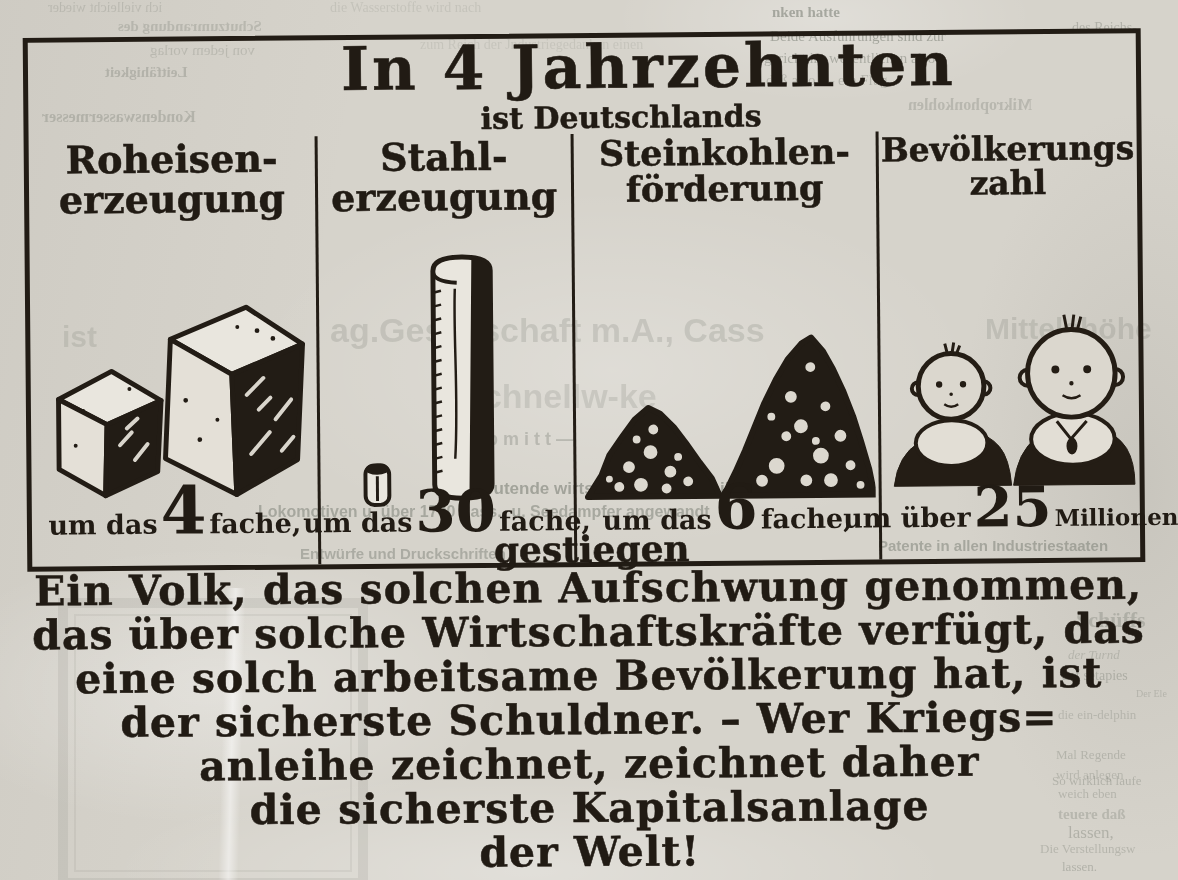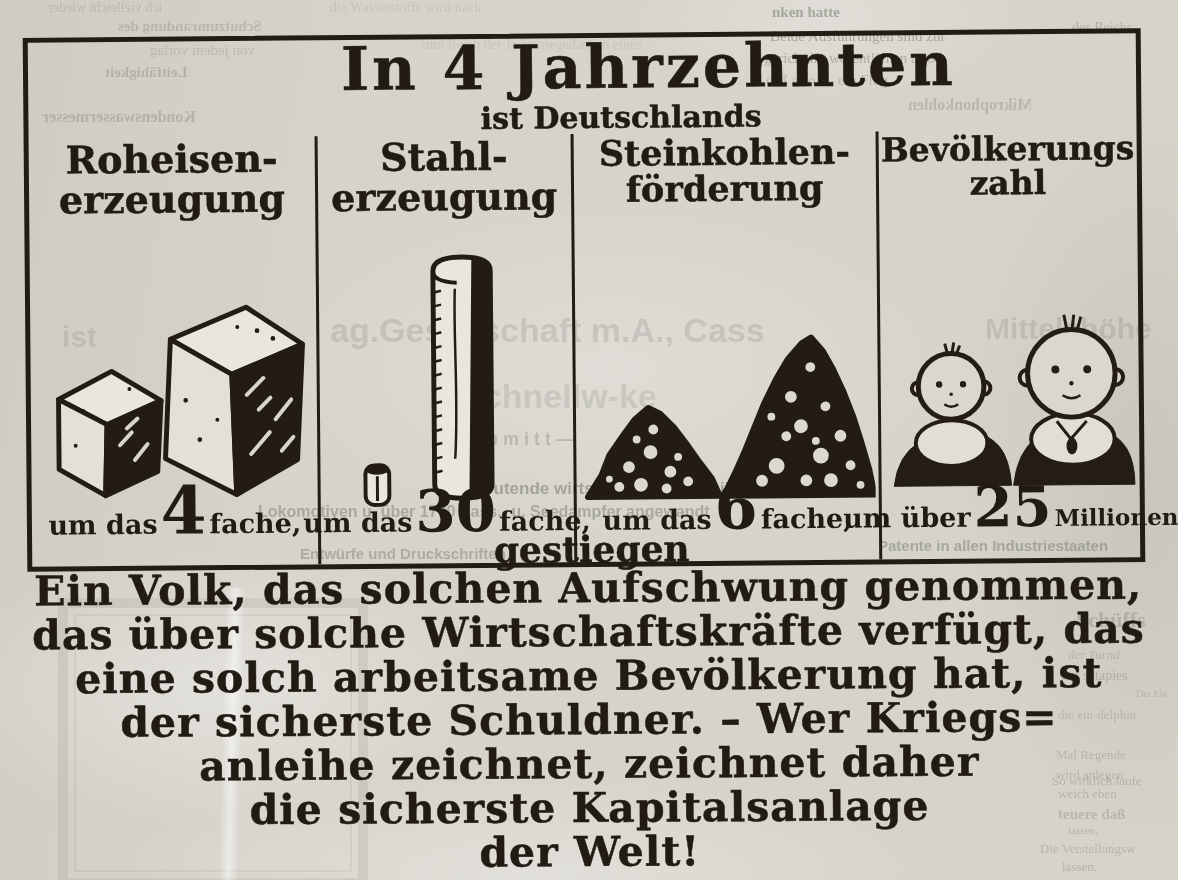--- a/index.html
+++ b/index.html
@@ -116,21 +116,21 @@
       <div class="bleed b" style="left: 1076px; top: 608px; font-size: 22px; opacity: 0.3;">Schüffs</div>
       <div class="bleed" style="left: 1068px; top: 648px; font-size: 13px; opacity: 0.28; font-style: italic;">der Turnd</div>
       <div class="bleed" style="left: 1062px; top: 668px; font-size: 14px; opacity: 0.35;">auf setapies</div>
       <div class="bleed" style="left: 1136px; top: 688px; font-size: 10px; opacity: 0.28;">Der Ele</div>
       <div class="bleed" style="left: 1058px; top: 708px; font-size: 13px; opacity: 0.28;">die ein-delphin</div>
       <div class="bleed" style="left: 1052px; top: 728px; font-size: 13px; opacity: 0.32; margin-top: 46px;">So wirklich laufe</div>
       <div class="bleed" style="left: 1056px; top: 748px; font-size: 13px; opacity: 0.3;">Mal Regende</div>
       <div class="bleed" style="left: 1056px; top: 768px; font-size: 13px; opacity: 0.28;">wird anlegen</div>
       <div class="bleed" style="left: 1058px; top: 787px; font-size: 13px; opacity: 0.3;">weich eben</div>
       <div class="bleed" style="left: 1058px; top: 806px; font-size: 15px; opacity: 0.28; font-weight: bold;">teuere daß</div>
-      <div class="bleed" style="left: 1068px; top: 824px; font-size: 11px; opacity: 0.35;">lassen,</div>
+      <div class="bleed" style="left: 1068px; top: 824px; font-size: 17px; opacity: 0.35;">lassen,</div>
       <div class="bleed" style="left: 1040px; top: 842px; font-size: 13px; opacity: 0.3;">Die Verstellungsw</div>
       <div class="bleed" style="left: 1062px; top: 860px; font-size: 13px; opacity: 0.35;">lassen.</div>
     </div>
   <div class="cert-ghost"></div>
   <div class="crease"></div>
 
   <div class="poster">
 
     <div class="poster-title ink">In 4 Jahrzehnten</div>
     <div class="poster-subtitle ink">ist Deutschlands</div>

